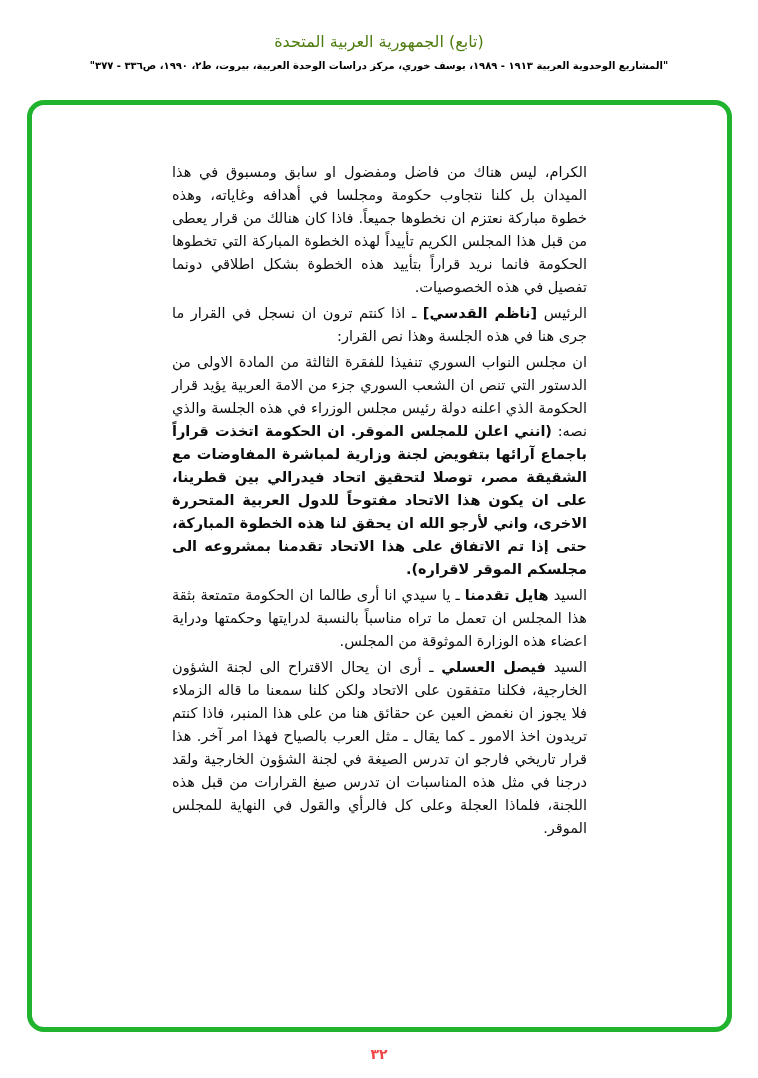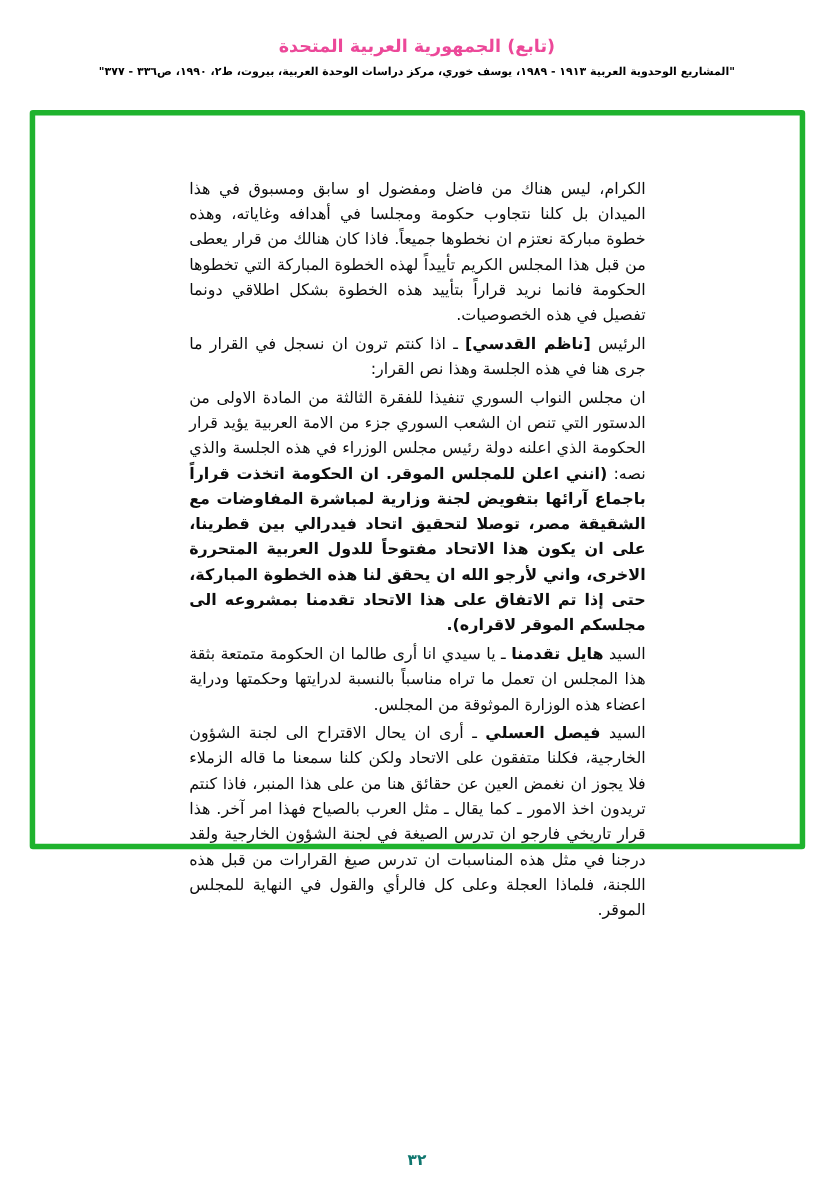--- a/index.html
+++ b/index.html
@@ -13,59 +13,59 @@
     overflow: hidden;
   }
   .header {
     position: absolute;
     top: 32px; left: 0; right: 0;
     text-align: center;
     direction: rtl;
   }
   .title {
     font-size: 16px;
-    font-weight: bold;
-    color: #ec4899;
+    font-weight: normal;
+    color: #4d7c0f;
     letter-spacing: 0;
   }
   .citation {
     margin-top: 9px;
     font-size: 10px;
     font-weight: bold;
     color: #000;
     white-space: nowrap;
   }
   .frame {
     position: absolute;
     left: 27px; top: 100px;
-    width: 705px; height: 672px;
+    width: 705px; height: 932px;
     box-sizing: border-box;
     border: 5px solid #1fb32e;
-    border-radius: 3px;
+    border-radius: 17px;
     background: #ffffff;
   }
   .text-column {
     position: absolute;
     top: 56px; left: 140px; right: 140px;
     direction: rtl;
     text-align: justify;
     font-size: 14.5px;
     line-height: 23px;
   }
   .para { margin: 0 0 3px 0; }
   .para span.bold { font-weight: bold; }
   .footer {
     position: absolute;
     top: 1044px; left: 0; right: 0;
     text-align: center;
   }
   .page-number {
     font-size: 14px;
     font-weight: bold;
-    color: #0f766e;
+    color: #ef4444;
   }
 </style>
 </head>
 <body>
 
 <div class="page">
 
   <div class="header">
     <div class="title">(تابع) الجمهورية العربية المتحدة</div>
     <div class="citation">"المشاريع الوحدوية العربية ١٩١٣ - ١٩٨٩، يوسف خوري، مركز دراسات الوحدة العربية، بيروت، ط٢، ١٩٩٠، ص٣٣٦ - ٣٧٧"</div>

